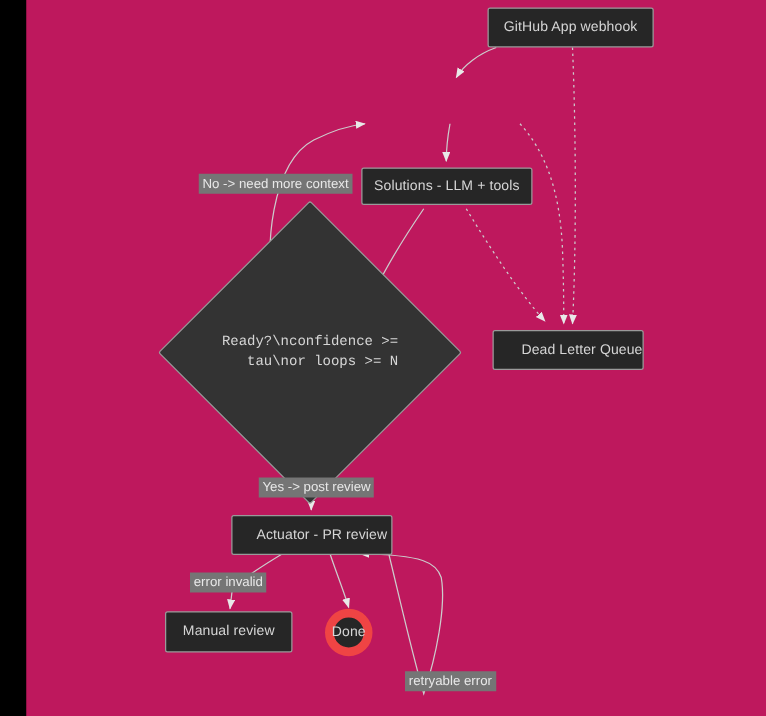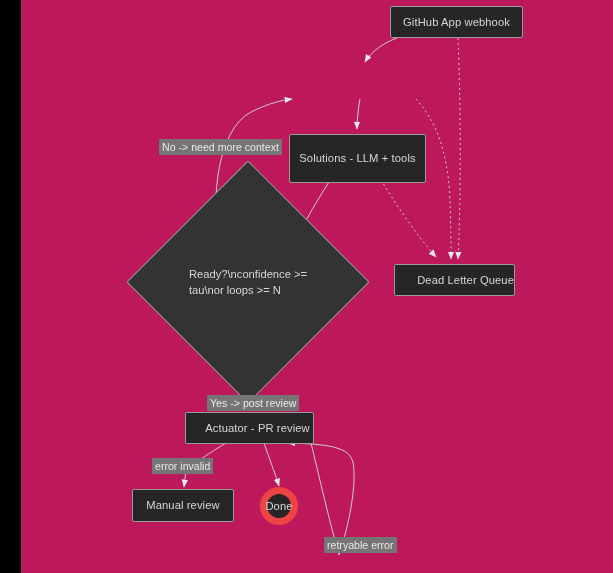--- a/index.html
+++ b/index.html
@@ -68,22 +68,23 @@
     left: 0;
     top: 0;
     width: 100%;
     height: 100%;
     display: flex;
     align-items: center;
     justify-content: center;
     color: #d6d6d6;
     font-size: 11.2px;
     line-height: 16px;
-    text-align: left;
+    text-align: right;
     white-space: pre-line;
+    font-family: Liberation Mono, monospace;
   }
   .edge-label {
     position: absolute;
     background: #757575;
     color: #e8e8e8;
     font-size: 10.6px;
     line-height: 14px;
     padding: 1px 3px;
     box-sizing: border-box;
     white-space: nowrap;
@@ -128,21 +129,21 @@
 
       <path d="M352,167 C372,200 395,235 415,257" marker-end="url(#arrow)"></path>
     </g>
   </svg>
 
   <div class="node node-rect" style="left:369px; top:6px; width:133px; height:32px;">
     <span>GitHub App webhook</span>
   </div>
 
 
-  <div class="node node-rect" style="left:268px; top:134px; width:137px; height:49px;">
+  <div class="node node-rect" style="left:268px; top:134px; width:137px; height:30px;">
     <span>Solutions - LLM + tools</span>
   </div>
 
   <div class="node-diamond-wrap" style="left:141px; top:196px; width:172px; height:172px;">
     <div class="node-diamond-shape"></div>
     <div class="node-diamond-label">Ready?\nconfidence &gt;=
 tau\nor loops &gt;= N</div>
   </div>
 
   <div class="node node-rect" style="left:373px; top:264px; width:121px; height:32px;justify-content:flex-end;">
@@ -158,21 +159,21 @@
   </div>
 
   <div class="node node-circle" style="left:239px; top:487px; width:38px; height:38px;">
     <span>Done</span>
   </div>
 
   <div class="edge-label" style="left:138px; top:139px;">
     <span>No -&gt; need more context</span>
   </div>
 
-  <div class="edge-label" style="left:186px; top:395px;">
+  <div class="edge-label" style="left:186px; top:382px;">
     <span>Yes -&gt; post review</span>
   </div>
 
   <div class="edge-label" style="left:131px; top:458px;">
     <span>error invalid</span>
   </div>
 
   <div class="edge-label" style="left:303px; top:537px;">
     <span>retryable error</span>
   </div>

